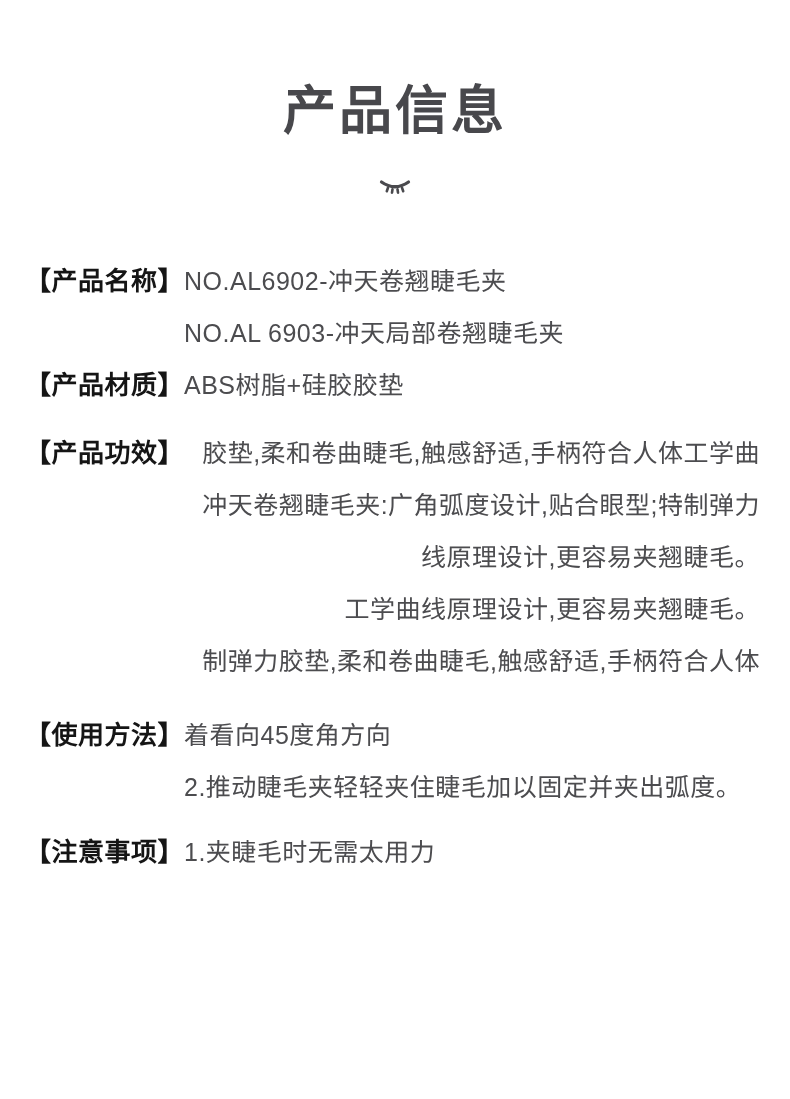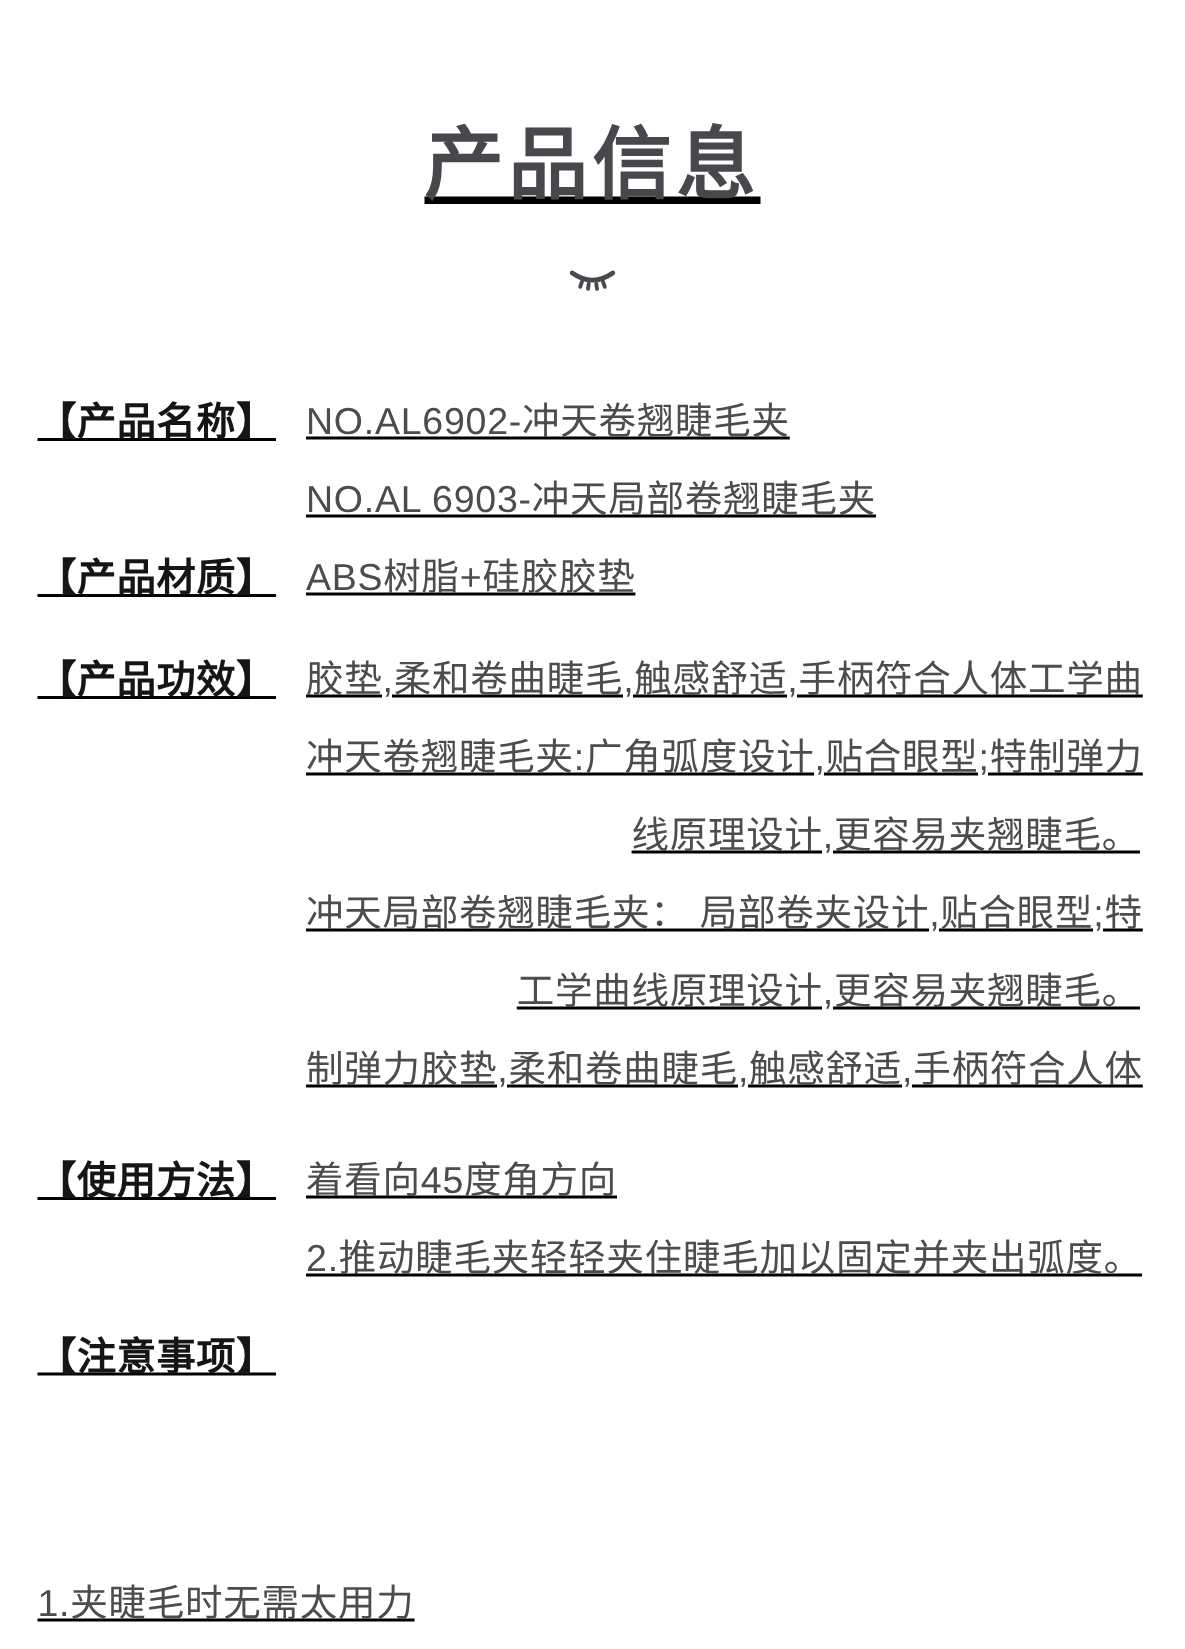--- a/index.html
+++ b/index.html
@@ -16,21 +16,20 @@
     min-height:1099px;
     margin:0 auto;
     font-family:"Liberation Sans","DejaVu Sans",sans-serif;
     -webkit-font-smoothing:antialiased;
   }
   .page{
     width:790px;
     min-height:1099px;
     background:var(--bg);
     overflow:hidden;
-    text-decoration:underline;
   }
   .page-title{
     margin-top:82px;
     text-align:center;
     font-size:53px;
     font-weight:700;
     letter-spacing:3px;
     color:var(--title-color);
     line-height:1.1;
   }
@@ -44,26 +43,25 @@
     height:17px;
   }
   .sections{
     margin-top:60px;
     padding-left:25px;
     padding-right:30px;
   }
   .section-row{
     display:flex;
     align-items:flex-start;
-    gap:20px;
   }
   .section-row:nth-child(2){margin-top:0px;justify-content:space-between;}
   .section-row:nth-child(3){margin-top:16px;text-align:right;}
   .section-row:nth-child(4){margin-top:22px;justify-content:space-between;}
-  .section-row:nth-child(5){margin-top:13px;flex-direction:column;}
+  .section-row:nth-child(5){margin-top:13px;}
   .section-label{
     flex:0 0 145px;
     font-size:26px;
     font-weight:700;
     color:var(--label-color);
     line-height:52px;
     letter-spacing:0.5px;
     white-space:nowrap;
   }
   .section-content{
@@ -115,21 +113,20 @@
 
   <div class="section-row">
     <div class="section-label">【产品功效】</div>
     <div class="section-content">
   <div class="text-line">胶垫,柔和卷曲睫毛,触感舒适,手柄符合人体工学曲</div>
 
   <div class="text-line">冲天卷翘睫毛夹:广角弧度设计,贴合眼型;特制弹力</div>
 
   <div class="text-line">线原理设计,更容易夹翘睫毛。</div>
 
-  <div class="text-line">冲天局部卷翘睫毛夹： 局部卷夹设计,贴合眼型;特</div>
 
   <div class="text-line">工学曲线原理设计,更容易夹翘睫毛。</div>
 
   <div class="text-line">制弹力胶垫,柔和卷曲睫毛,触感舒适,手柄符合人体</div>
 </div>
   </div>
 
   <div class="section-row">
     <div class="section-label">【使用方法】</div>
     <div class="section-content">

